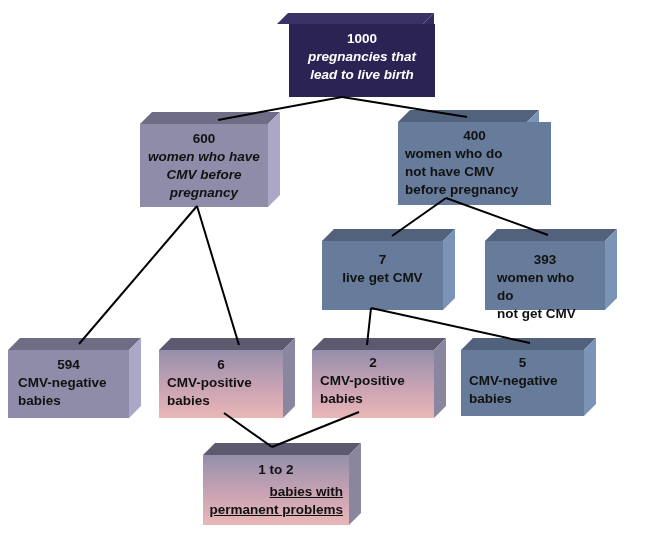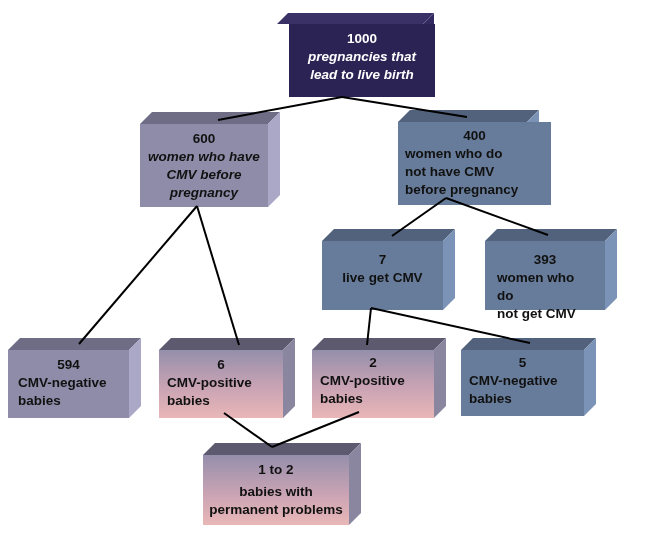--- a/index.html
+++ b/index.html
@@ -114,16 +114,16 @@
       <div class="front" style="top: 12px; width: 123px; height: 66px; padding: 4px 8px 0px;">
         <span class="num">5</span>
         <span class="lbl" style="text-align: left;">CMV-negative<br>babies</span>
       </div>
     </div>
     <div class="box pink" style="left: 187px; top: 443px; width: 158px; height: 82px; margin-left: 16px;">
       <div class="top" style="width: 158px; height: 12px; clip-path: polygon(12px 0px, 100% 0px, 146px 100%, 0px 100%);"></div>
       <div class="side" style="left: 146px; top: 0px; width: 12px; height: 82px; clip-path: polygon(0px 12px, 100% 0px, 100% 70px, 0px 100%);"></div>
       <div class="front" style="top: 12px; width: 146px; height: 70px; padding: 6px 6px 0px;">
         <span class="num">1 to 2</span>
-        <span class="lbl" style="text-align: center; margin-top: 4px;">babies with<br>permanent problems</span>
+        <span class="lbl" style="text-align: right; margin-top: 4px; text-decoration: underline;">babies with<br>permanent problems</span>
       </div>
     </div>
   </div>
 
 </body></html>

